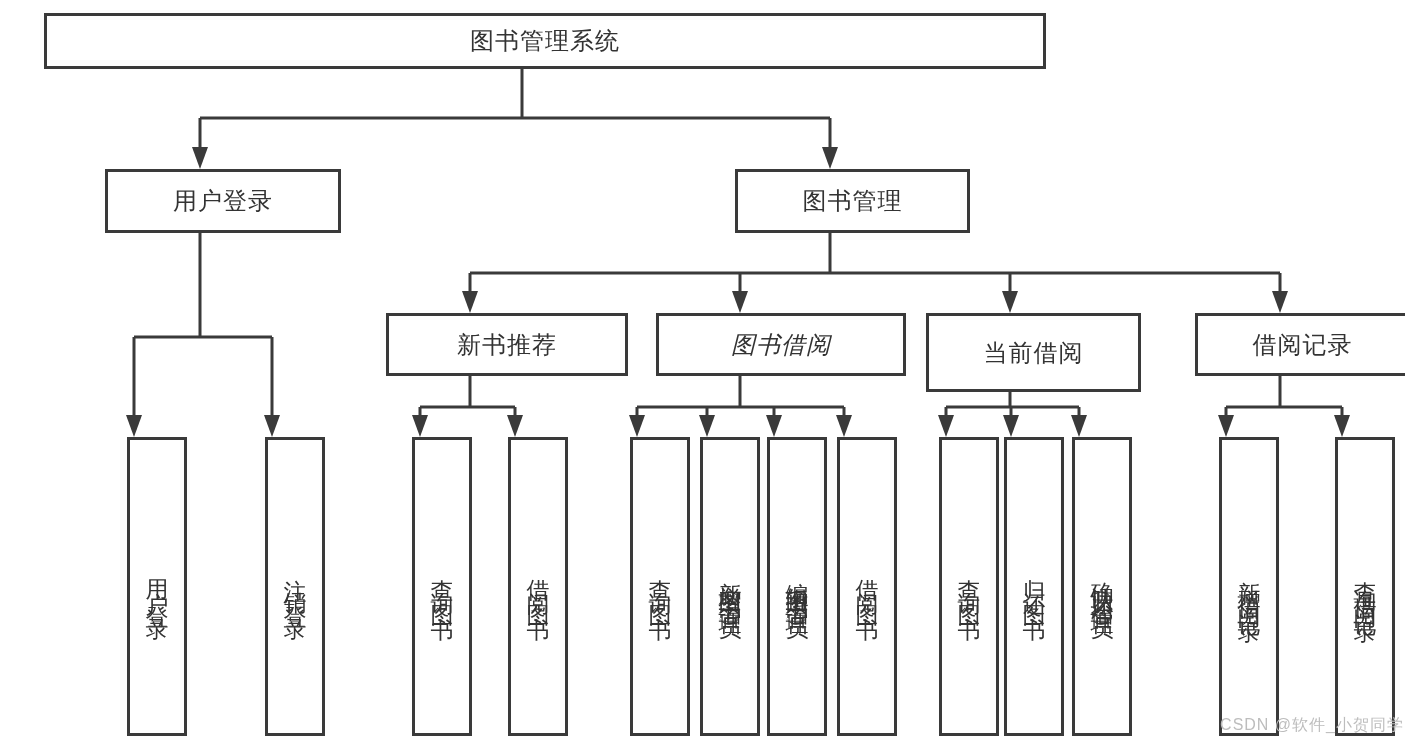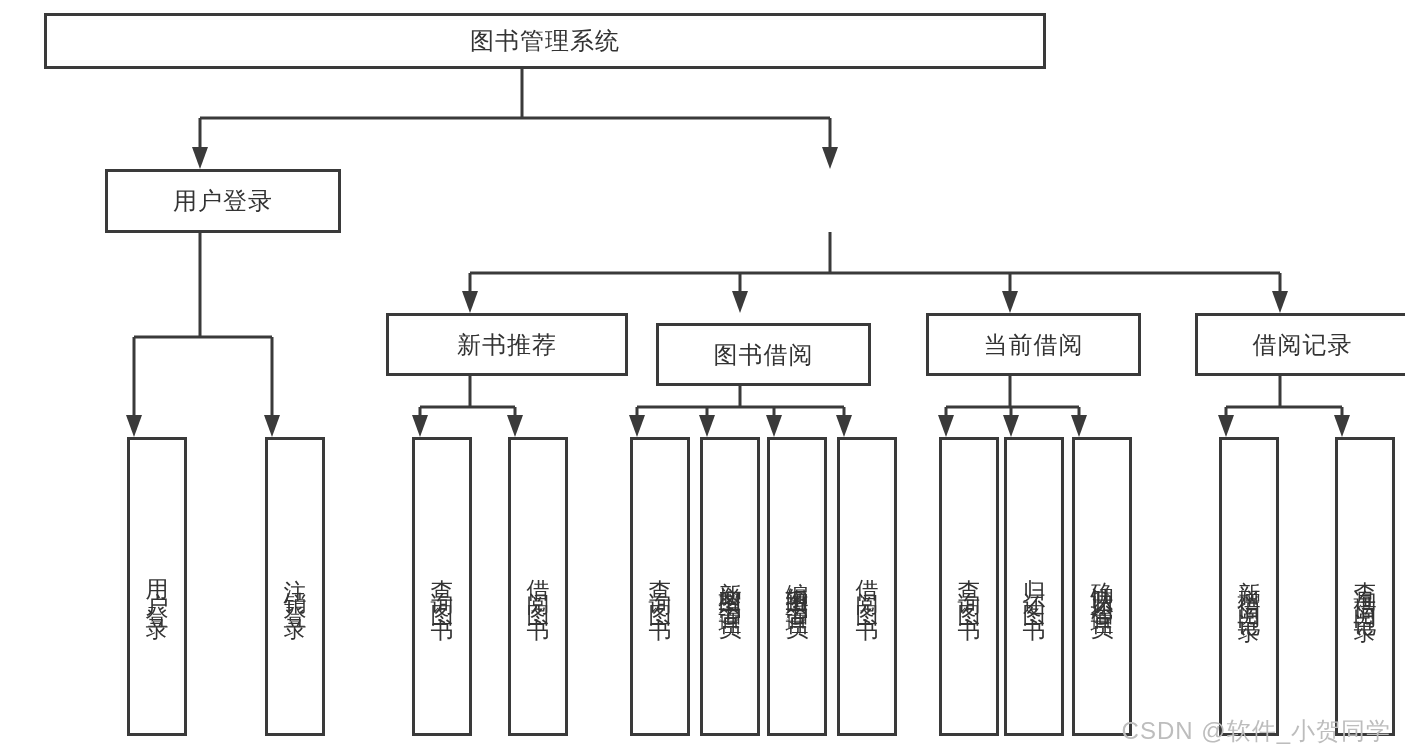--- a/index.html
+++ b/index.html
@@ -39,43 +39,43 @@
   }
   .hbox {
     font-size: 24px;
     letter-spacing: 1px;
     white-space: nowrap;
   }
   .root  { left: 21px;   top: 13px;  width: 1002px; height: 56px; }
   .lvl2a { left: 82px;   top: 169px; width: 236px;  height: 64px; }
   .lvl2b { left: 712px;  top: 169px; width: 235px;  height: 64px; }
   .lvl3a { left: 363px;  top: 313px; width: 242px;  height: 63px; }
-  .lvl3b { left: 633px;  top: 323px; width: 215px;  height: 63px; }
-  .lvl3c { left: 903px;  top: 313px; width: 215px;  height: 63px; }
+  .lvl3b { left: 633px;  top: 313px; width: 250px;  height: 63px; font-style: italic; }
+  .lvl3c { left: 903px;  top: 313px; width: 215px;  height: 79px; }
   .lvl3d { left: 1172px; top: 313px; width: 215px;  height: 63px; }
   .vbox {
     top: 437px;
     width: 60px;
     height: 299px;
   }
   .vtext {
     writing-mode: vertical-rl;
     text-orientation: mixed;
     font-size: 23px;
     letter-spacing: 13px;
     line-height: 1;
     white-space: nowrap;
   }
   .vtext.sp-mid  { letter-spacing: 8px; }
   .vtext.sp-long { letter-spacing: 5px; }
   #watermark {
     position: absolute;
-    right: 14px;
+    right: 1px;
     top: 715px;
-    font-size: 24px;
+    font-size: 16px;
     color: #bdbdbd;
     letter-spacing: 1px;
     white-space: nowrap;
     z-index: 5;
   }
 </style>
 </head>
 <body>
 
 <div id="stage">
@@ -112,20 +112,21 @@
     <polygon points="1071,415 1087,415 1079,437"></polygon>
 
     <path d="M1280 375 L1280 407 M1226 407 L1342 407 M1226 407 L1226 418 M1342 407 L1342 418"></path>
     <polygon points="1218,415 1234,415 1226,437"></polygon>
     <polygon points="1334,415 1350,415 1342,437"></polygon>
   </svg>
 
   <div class="box hbox root">图书管理系统</div>
 
   <div class="box hbox lvl2a">用户登录</div>
+  <div class="box hbox lvl2b">图书管理</div>
 
   <div class="box hbox lvl3a">新书推荐</div>
   <div class="box hbox lvl3b">图书借阅</div>
   <div class="box hbox lvl3c">当前借阅</div>
   <div class="box hbox lvl3d">借阅记录</div>
 
   <div class="box vbox" style="left:104px">
     <span class="vtext">用户登录</span>
   </div>
   <div class="box vbox" style="left:242px">

